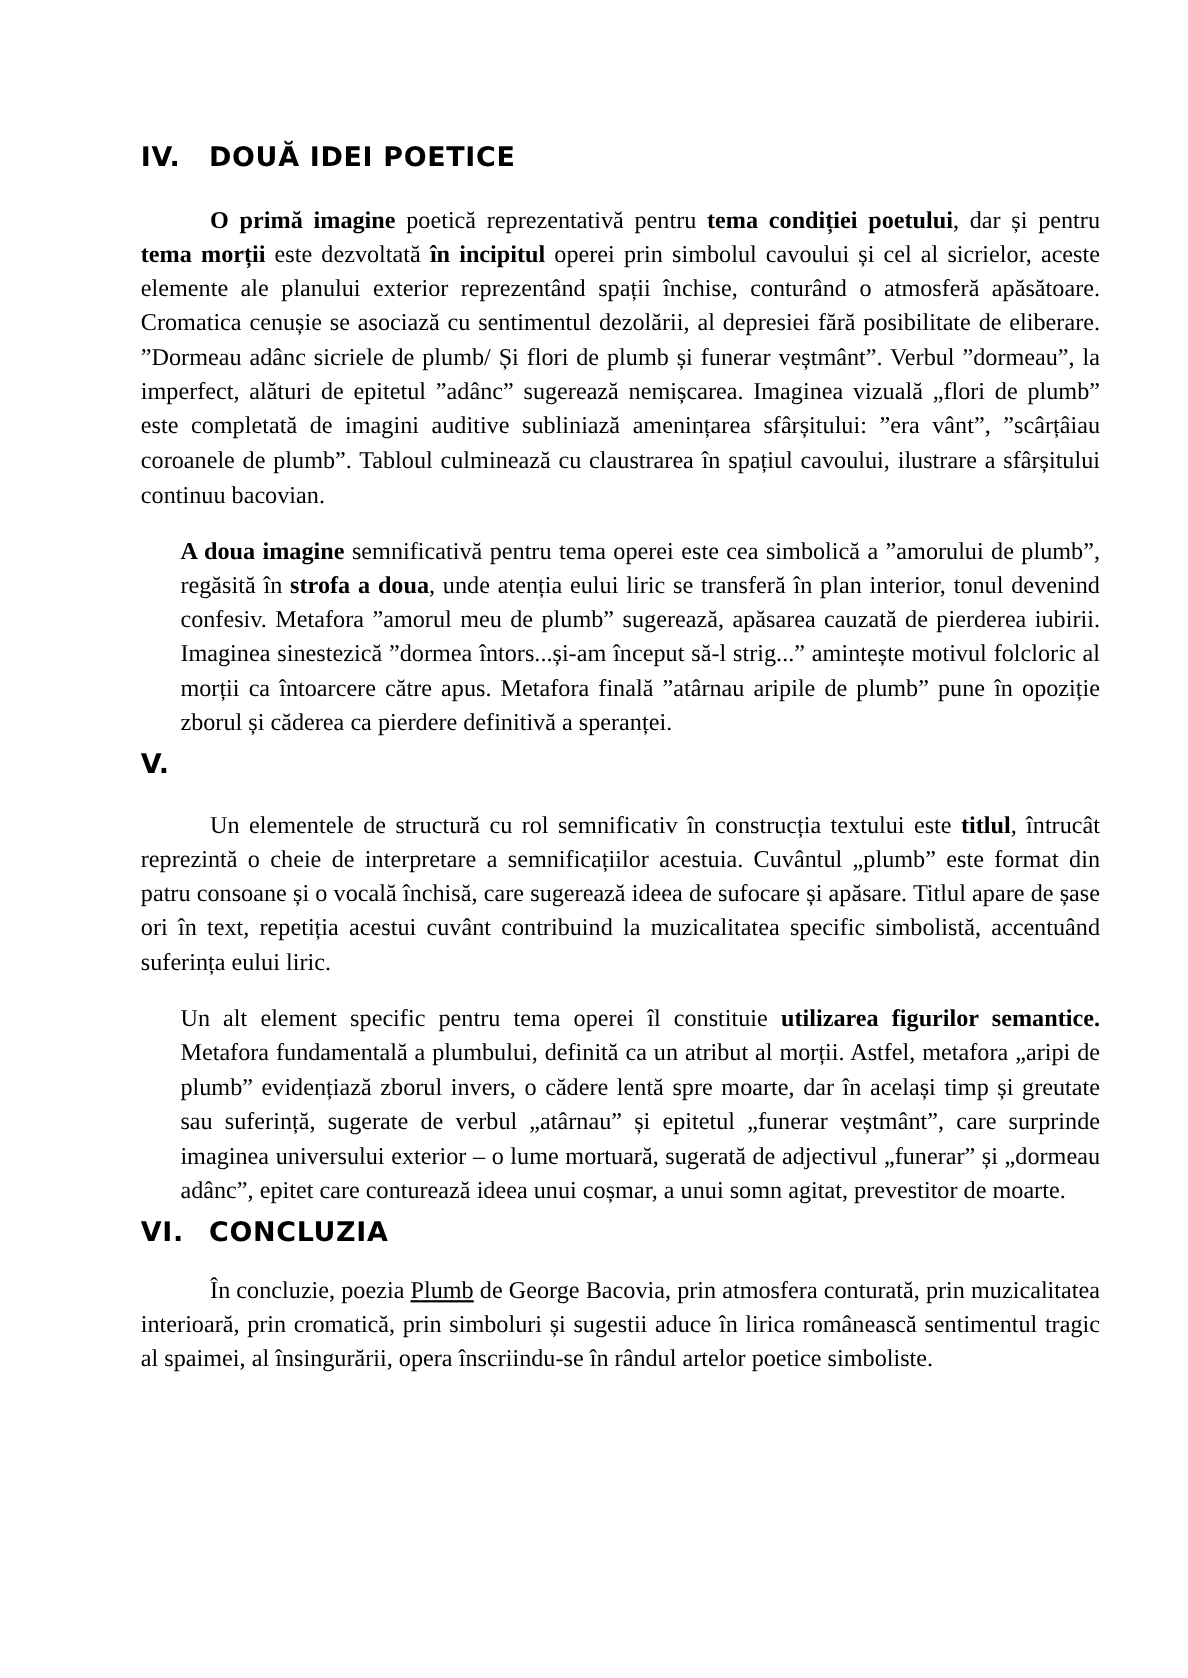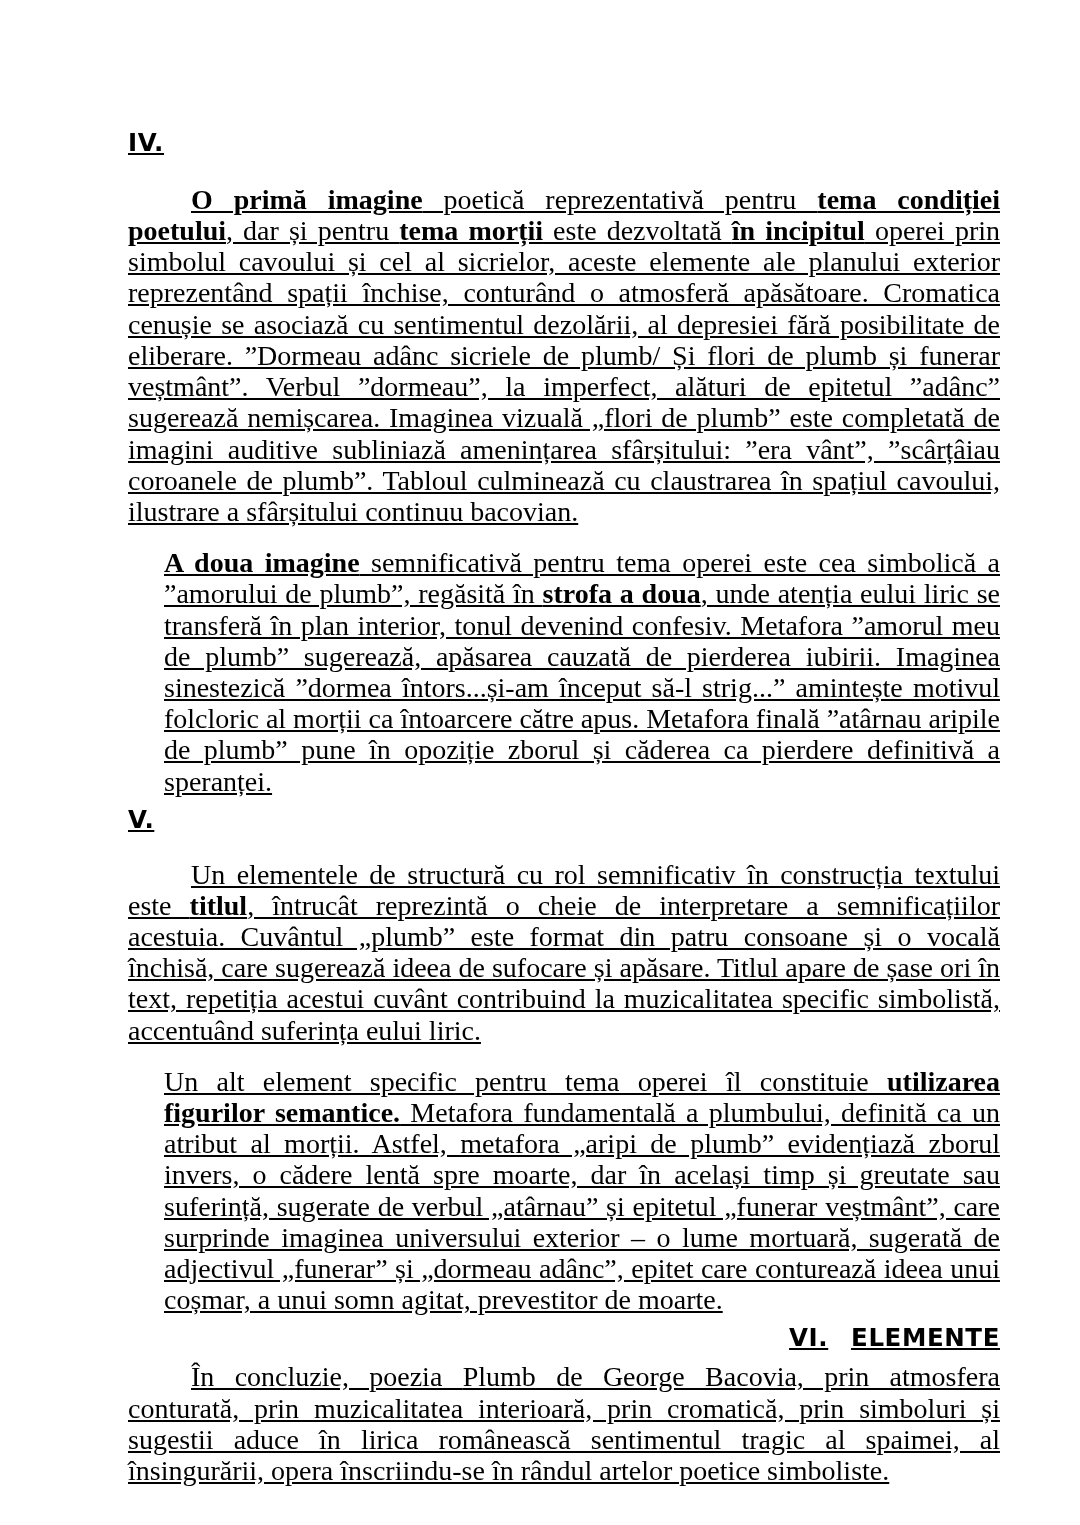--- a/index.html
+++ b/index.html
@@ -13,21 +13,20 @@
     height: 1525px;
     background: #ffffff;
     box-sizing: border-box;
     padding: 128px 80px 0 128px;
     font-family: "Liberation Serif", "DejaVu Serif", serif;
     color: #000000;
     overflow: hidden;
   }
   .content {
     width: 872px;
-    text-decoration: underline;
   }
   h2.section-heading {
     font-family: "DejaVu Sans", "Liberation Sans", sans-serif;
     font-size: 24.5px;
     font-weight: 700;
     letter-spacing: 0.6px;
     margin: 0;
     padding: 0;
     line-height: 1.22;
     display: flex;
@@ -37,54 +36,54 @@
   h2.section-heading .num {
     display: inline-block;
     min-width: 62px;
     flex: 0 0 auto;
   }
   h2.section-heading .htext {
     flex: 0 1 auto;
   }
   h2.heading-iv { margin-bottom: 26px; }
   h2.heading-v  { margin-top: 6px; margin-bottom: 24px; }
-  h2.heading-vi { margin-top: 6px; margin-bottom: 8px; justify-content: flex-end; }
+  h2.heading-vi { margin-top: 6px; margin-bottom: 22px; }
 
   p.body-par {
-    font-size: 28px;
+    font-size: 22px;
     line-height: 31.2px;
     text-align: justify;
     text-justify: inter-word;
     margin: 0 0 20px 0;
     -webkit-hyphens: none;
     hyphens: none;
   }
   p.indent { text-indent: 63px; }
   p.no-indent { text-indent: 0; }
   p.tight { margin-bottom: 8px; margin-left: 36px; }
   b, strong { font-weight: 700; }
   u { text-decoration: underline; text-underline-offset: 2px; margin-top: 16px; }
 </style>
 </head>
 <body>
 
 <div class="page">
   <div class="content">
 
     <h2 class="section-heading heading-iv">
-      <span class="num">IV.</span>
+      <span class="num">IV.</span><span class="htext">DOUĂ IDEI POETICE</span>
     </h2>
     <p class="body-par indent"><b>O primă imagine</b> poetică reprezentativă pentru <b>tema condiției poetului</b>, dar și pentru <b>tema morții</b> este dezvoltată <b>în incipitul</b> operei prin simbolul cavoului și cel al sicrielor, aceste elemente ale planului exterior reprezentând spații închise, conturând o atmosferă apăsătoare. Cromatica cenușie se asociază cu sentimentul dezolării, al depresiei fără posibilitate de eliberare. ”Dormeau adânc sicriele de plumb/ Și flori de plumb și funerar veștmânt”. Verbul ”dormeau”, la imperfect, alături de epitetul ”adânc” sugerează nemișcarea. Imaginea vizuală „flori de plumb” este completată de imagini auditive subliniază amenințarea sfârșitului: ”era vânt”, ”scârțâiau coroanele de plumb”. Tabloul culminează cu claustrarea în spațiul cavoului, ilustrare a sfârșitului continuu bacovian.</p>
     <p class="body-par no-indent tight"><b>A doua imagine</b> semnificativă pentru tema operei este cea simbolică a ”amorului de plumb”, regăsită în <b>strofa a doua</b>, unde atenția eului liric se transferă în plan interior, tonul devenind confesiv. Metafora ”amorul meu de plumb” sugerează, apăsarea cauzată de pierderea iubirii. Imaginea sinestezică ”dormea întors...și-am început să-l strig...” amintește motivul folcloric al morții ca întoarcere către apus. Metafora finală ”atârnau aripile de plumb” pune în opoziție zborul și căderea ca pierdere definitivă a speranței.</p>
 
     <h2 class="section-heading heading-v">
       <span class="num">V.</span>
     </h2>
     <p class="body-par indent">Un elementele de structură cu rol semnificativ în construcția textului este <b>titlul</b>, întrucât reprezintă o cheie de interpretare a semnificațiilor acestuia. Cuvântul „plumb” este format din patru consoane și o vocală închisă, care sugerează ideea de sufocare și apăsare. Titlul apare de șase ori în text, repetiția acestui cuvânt contribuind la muzicalitatea specific simbolistă, accentuând suferința eului liric.</p>
     <p class="body-par no-indent tight">Un alt element specific pentru tema operei îl constituie <b>utilizarea figurilor semantice.</b> Metafora fundamentală a plumbului, definită ca un atribut al morții. Astfel, metafora „aripi de plumb” evidențiază zborul invers, o cădere lentă spre moarte, dar în același timp și greutate sau suferință, sugerate de verbul „atârnau”  și epitetul „funerar veștmânt”, care surprinde imaginea universului exterior – o lume mortuară, sugerată de adjectivul „funerar” și „dormeau adânc”, epitet care conturează ideea unui coșmar, a unui somn agitat, prevestitor de moarte.</p>
 
     <h2 class="section-heading heading-vi">
-      <span class="num">VI.</span><span class="htext">ELEMENTE</span>
+      <span class="num">VI.</span><span class="htext">CONCLUZIA</span>
     </h2>
     <p class="body-par indent">În concluzie, poezia <u>Plumb</u> de George Bacovia, prin atmosfera conturată, prin muzicalitatea interioară, prin cromatică, prin simboluri și sugestii aduce în lirica românească sentimentul tragic al spaimei, al însingurării, opera înscriindu-se în rândul artelor poetice simboliste.</p>
 
   </div>
 </div>
 
 </body></html>

